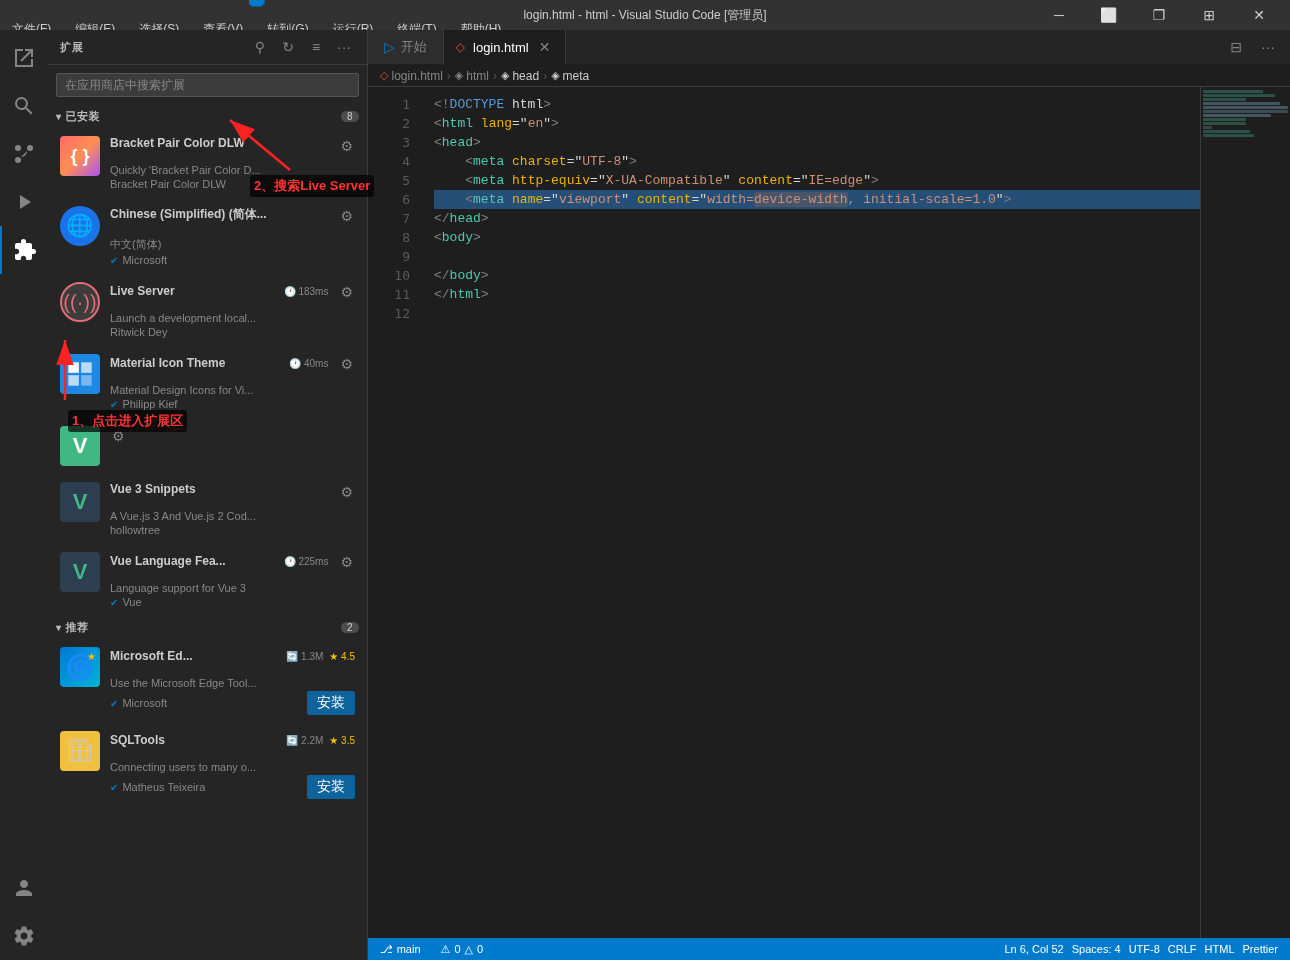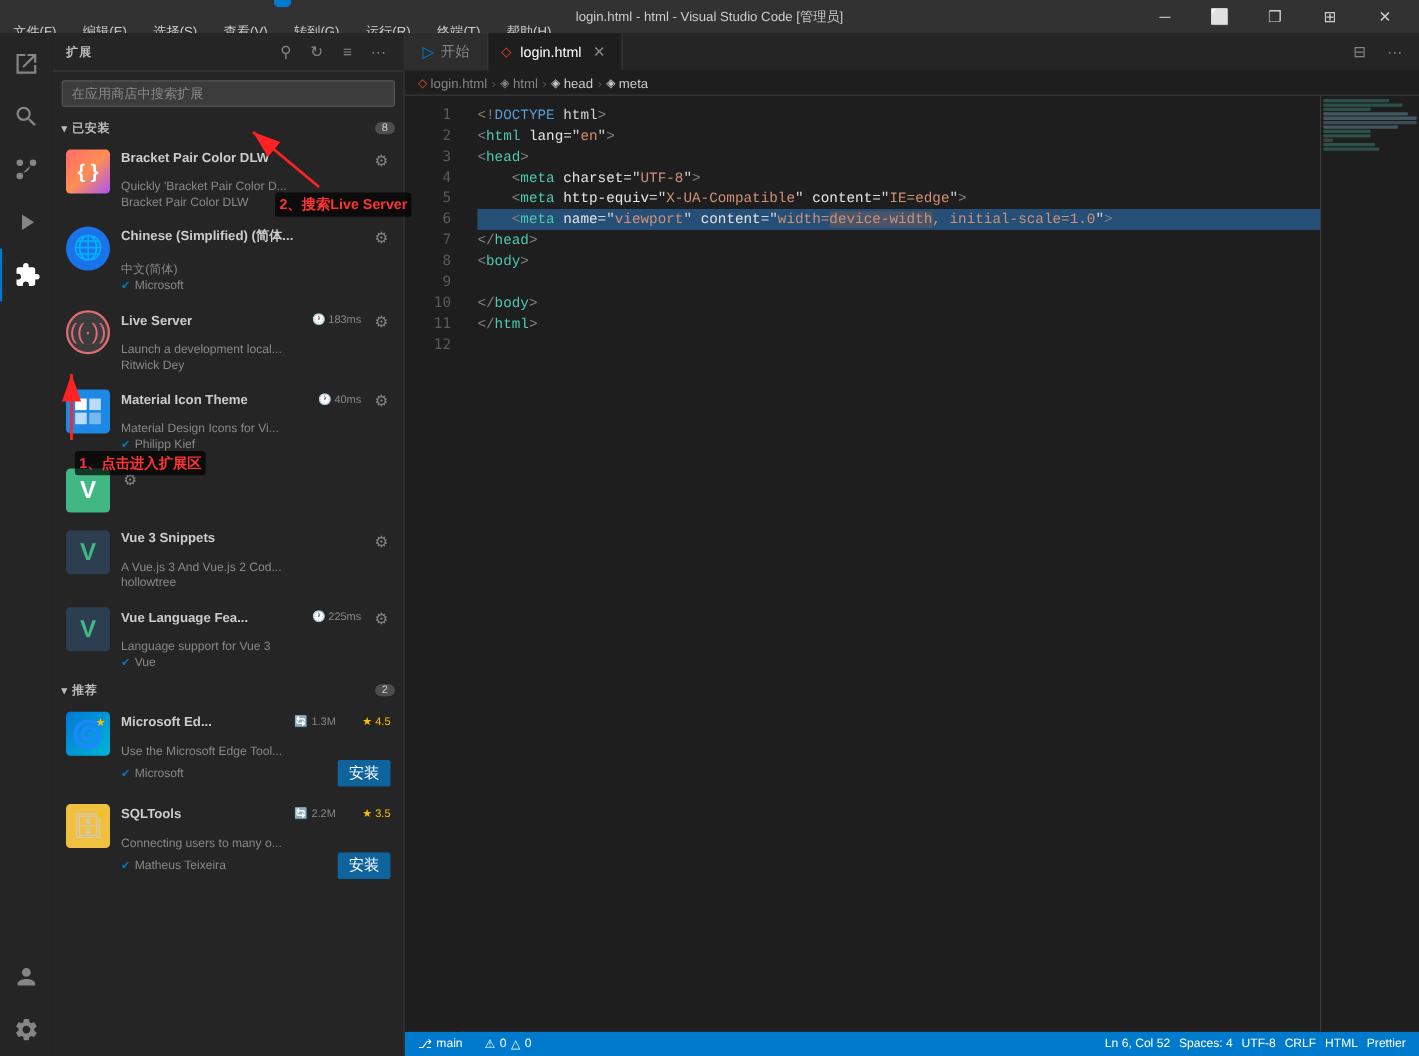--- a/index.html
+++ b/index.html
@@ -266,21 +266,21 @@
       display: flex;
       align-items: center;
       justify-content: space-between;
       margin-top: 2px;
     }
     .ext-stats {
       font-size: 10px;
       color: #888;
       display: flex;
       align-items: center;
-      gap: 24px;
+      gap: 6px;
     }
     .star-icon { color: #f8c102; }
 
     
     .editor-area {
       flex: 1;
       display: flex;
       flex-direction: column;
       background: #1e1e1e;
       overflow: hidden;
@@ -400,21 +400,21 @@
     .code-content::-webkit-scrollbar { width: 10px; height: 10px; }
     .code-content::-webkit-scrollbar-track { background: #1e1e1e; }
     .code-content::-webkit-scrollbar-thumb { background: #424242; }
 
     .code-line { white-space: pre; display: block; min-height: 19px; }
 
     
     .t-doctype { color: #569cd6; }
     .t-tag { color: #4ec9b0; }
     .t-tag-bracket { color: #808080; }
-    .t-attr { color: #e5e5e5; }
+    .t-attr { color: #eab308; }
     .t-string { color: #ce9178; }
     .t-equals { color: #d4d4d4; }
     .t-text { color: #d4d4d4; }
     .t-highlight { background: #264f78; }
 
     
     .minimap {
       width: 90px;
       background: #1e1e1e;
       border-left: 1px solid #3c3c3c;

